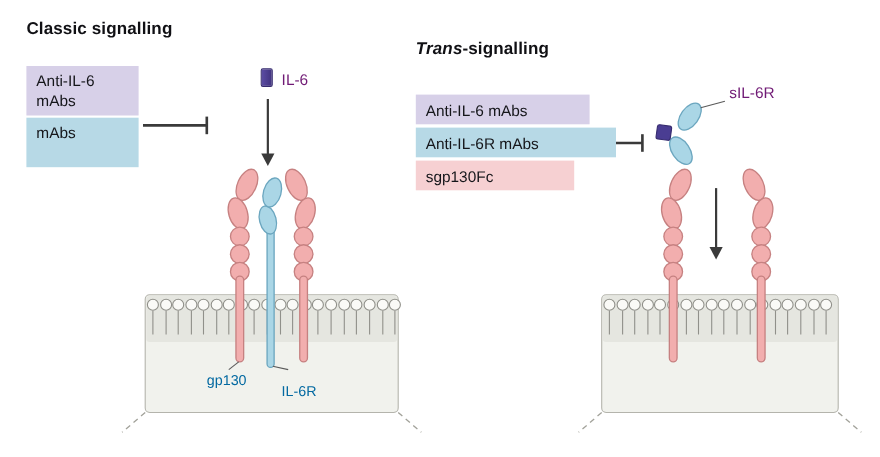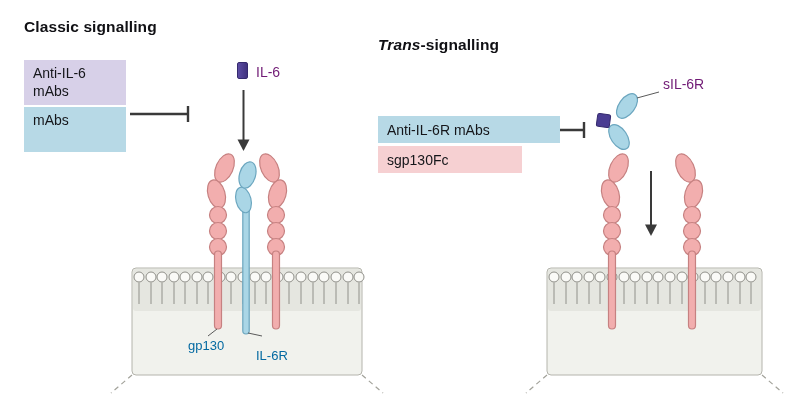--- a/index.html
+++ b/index.html
@@ -160,20 +160,23 @@
   <div class="title" style="left:378px; top:36px"><em>Trans</em><span>-signalling</span></div>
 
   <div class="ibox lav" style="left:24px; top:60px; width:102px; height:45px">
     <div>Anti-IL-6</div>
     <div>mAbs</div>
   </div>
   <div class="ibox blu" style="left:24px; top:107px; width:102px; height:45px">
     <div>mAbs</div>
   </div>
 
+  <div class="ibox2 lav" style="left:378px; top:86px; width:158px; height:27px">
+      <span>Anti-IL-6 mAbs</span>
+    </div>
   <div class="ibox2 blu" style="left:378px; top:116px; width:182px; height:27px">
       <span>Anti-IL-6R mAbs</span>
     </div>
   <div class="ibox2 pnk" style="left:378px; top:146px; width:144px; height:27px">
       <span>sgp130Fc</span>
     </div>
 
   <div class="il6-icon" style="left:237px; top:62px"></div>
   <div class="lbl" style="left:256px; top:64px">IL-6</div>
 

